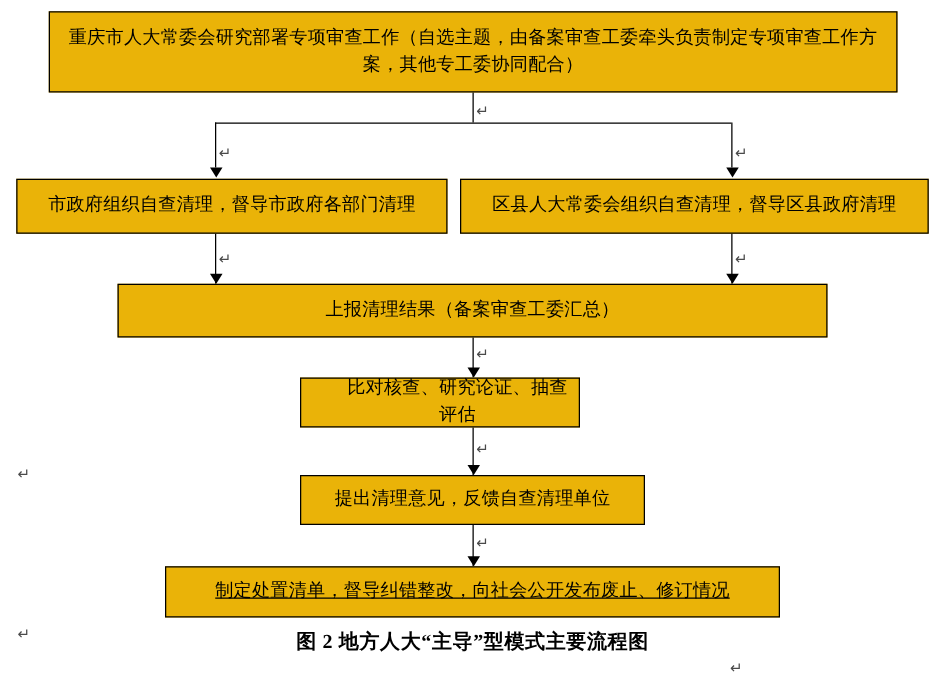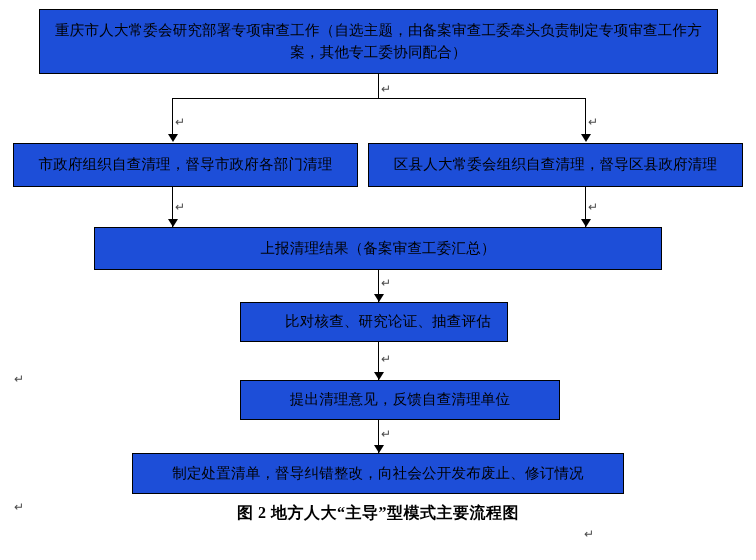--- a/index.html
+++ b/index.html
@@ -15,21 +15,21 @@
     overflow: hidden;
   }
   #canvas {
     position: relative;
     width: 756px;
     height: 560px;
   }
   .node {
     position: absolute;
     border: 1px solid #000000;
-    background: #1d4ed8;
+    background: #eab308;
     box-sizing: border-box;
     display: flex;
     align-items: center;
     justify-content: center;
     text-align: center;
     font-size: 14.5px;
     line-height: 1.5;
     padding: 4px 8px;
     letter-spacing: 0.2px;
   }
@@ -102,35 +102,35 @@
   <div class="line vline" style="left:585px; top:187px; height:40px;"></div>
   <div class="arrow" style="left:581px; top:219px;"></div>
 
   <div class="node" style="left:94px; top:227px; width:568px; height:43px;text-align:center;">
     <span>上报清理结果（备案审查工委汇总）</span>
   </div>
 
   <div class="line vline" style="left:378px; top:270px; height:32px;"></div>
   <div class="arrow" style="left:374px; top:294px;"></div>
 
-  <div class="node" style="left:240px; top:302px; width:268px; height:40px;padding-left:36px;">
+  <div class="node" style="left:240px; top:302px; width:224px; height:40px;padding-left:36px;">
     <span>比对核查、研究论证、抽查评估</span>
   </div>
 
   <div class="line vline" style="left:378px; top:342px; height:38px;"></div>
   <div class="arrow" style="left:374px; top:372px;"></div>
 
-  <div class="node" style="left:240px; top:380px; width:320px; height:40px;">
+  <div class="node" style="left:240px; top:380px; width:276px; height:40px;">
     <span>提出清理意见，反馈自查清理单位</span>
   </div>
 
   <div class="line vline" style="left:378px; top:420px; height:33px;"></div>
   <div class="arrow" style="left:374px; top:445px;"></div>
 
-  <div class="node" style="left:132px; top:453px; width:492px; height:41px;">
+  <div class="node" style="left:132px; top:453px; width:492px; height:41px;text-decoration:underline;">
     <span>制定处置清单，督导纠错整改，向社会公开发布废止、修订情况</span>
   </div>
 
   <div class="pilcrow" style="left:381px; top:82px;">↵</div>
   <div class="pilcrow" style="left:175px; top:115px;">↵</div>
   <div class="pilcrow" style="left:588px; top:115px;">↵</div>
   <div class="pilcrow" style="left:175px; top:200px;">↵</div>
   <div class="pilcrow" style="left:588px; top:200px;">↵</div>
   <div class="pilcrow" style="left:381px; top:276px;">↵</div>
   <div class="pilcrow" style="left:381px; top:352px;">↵</div>

